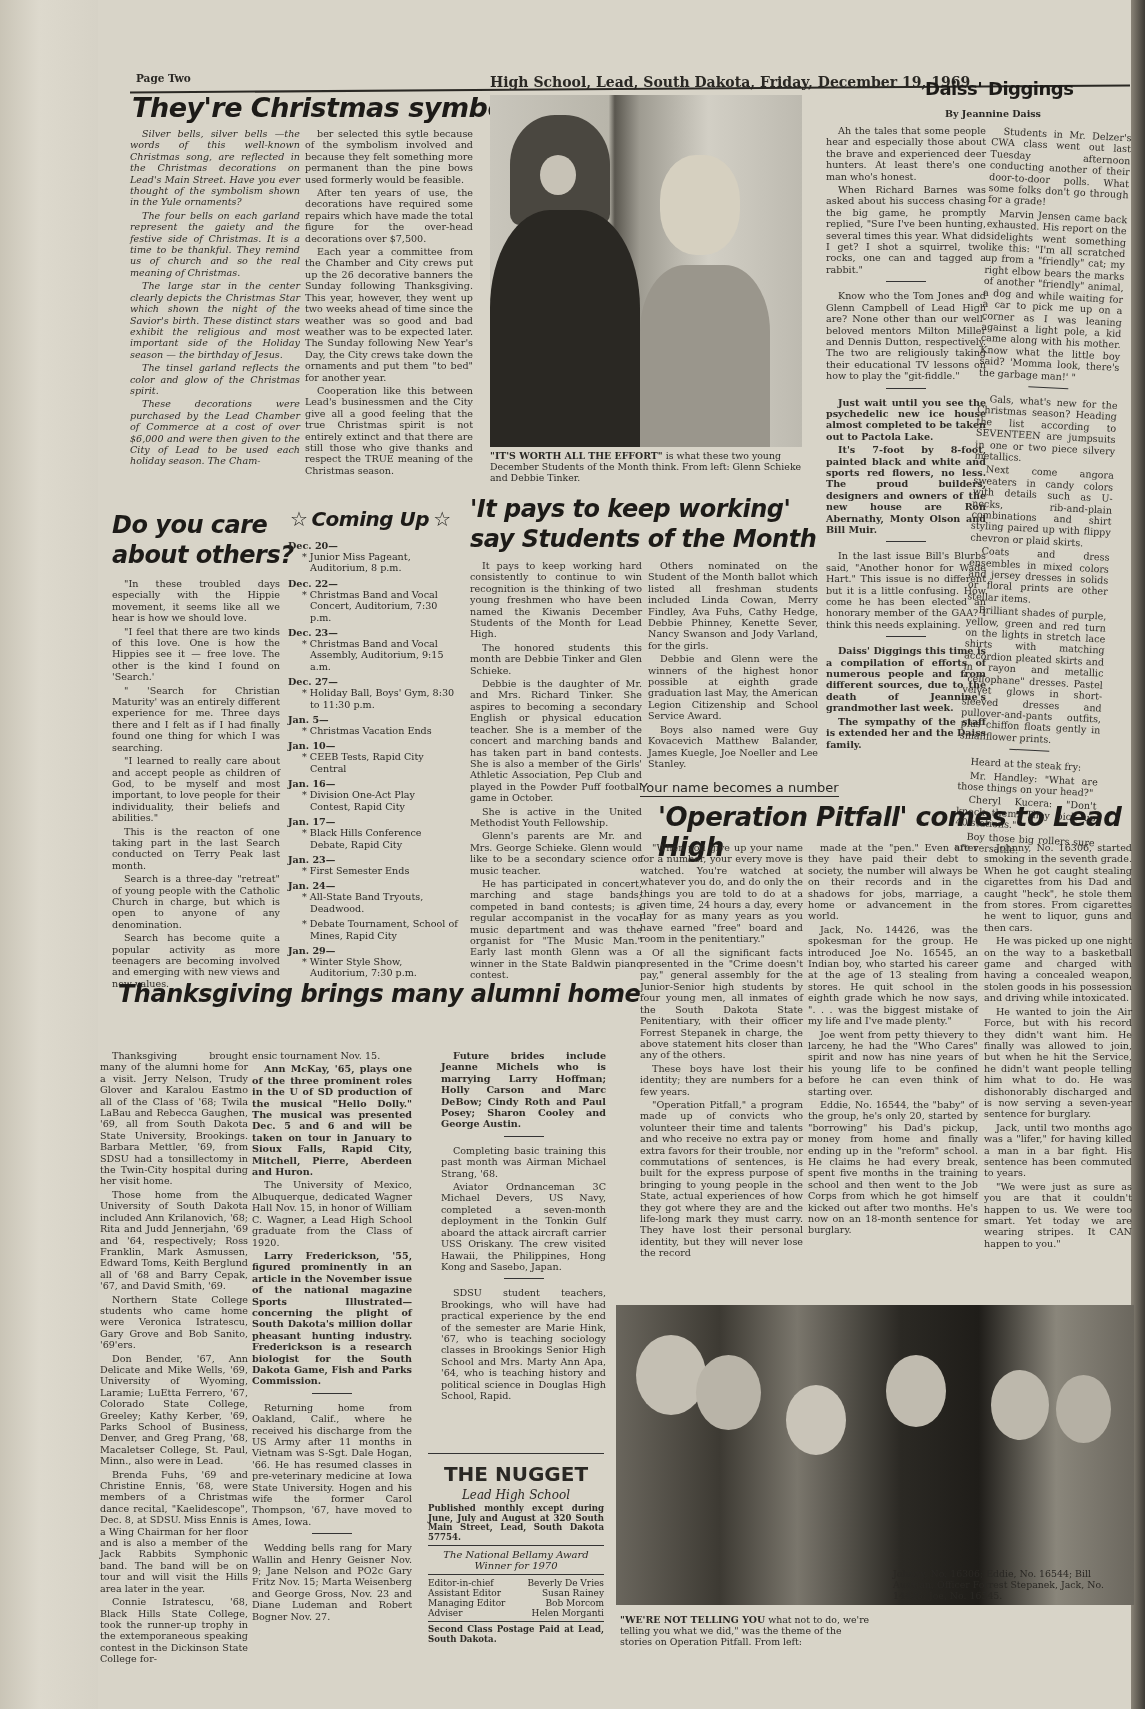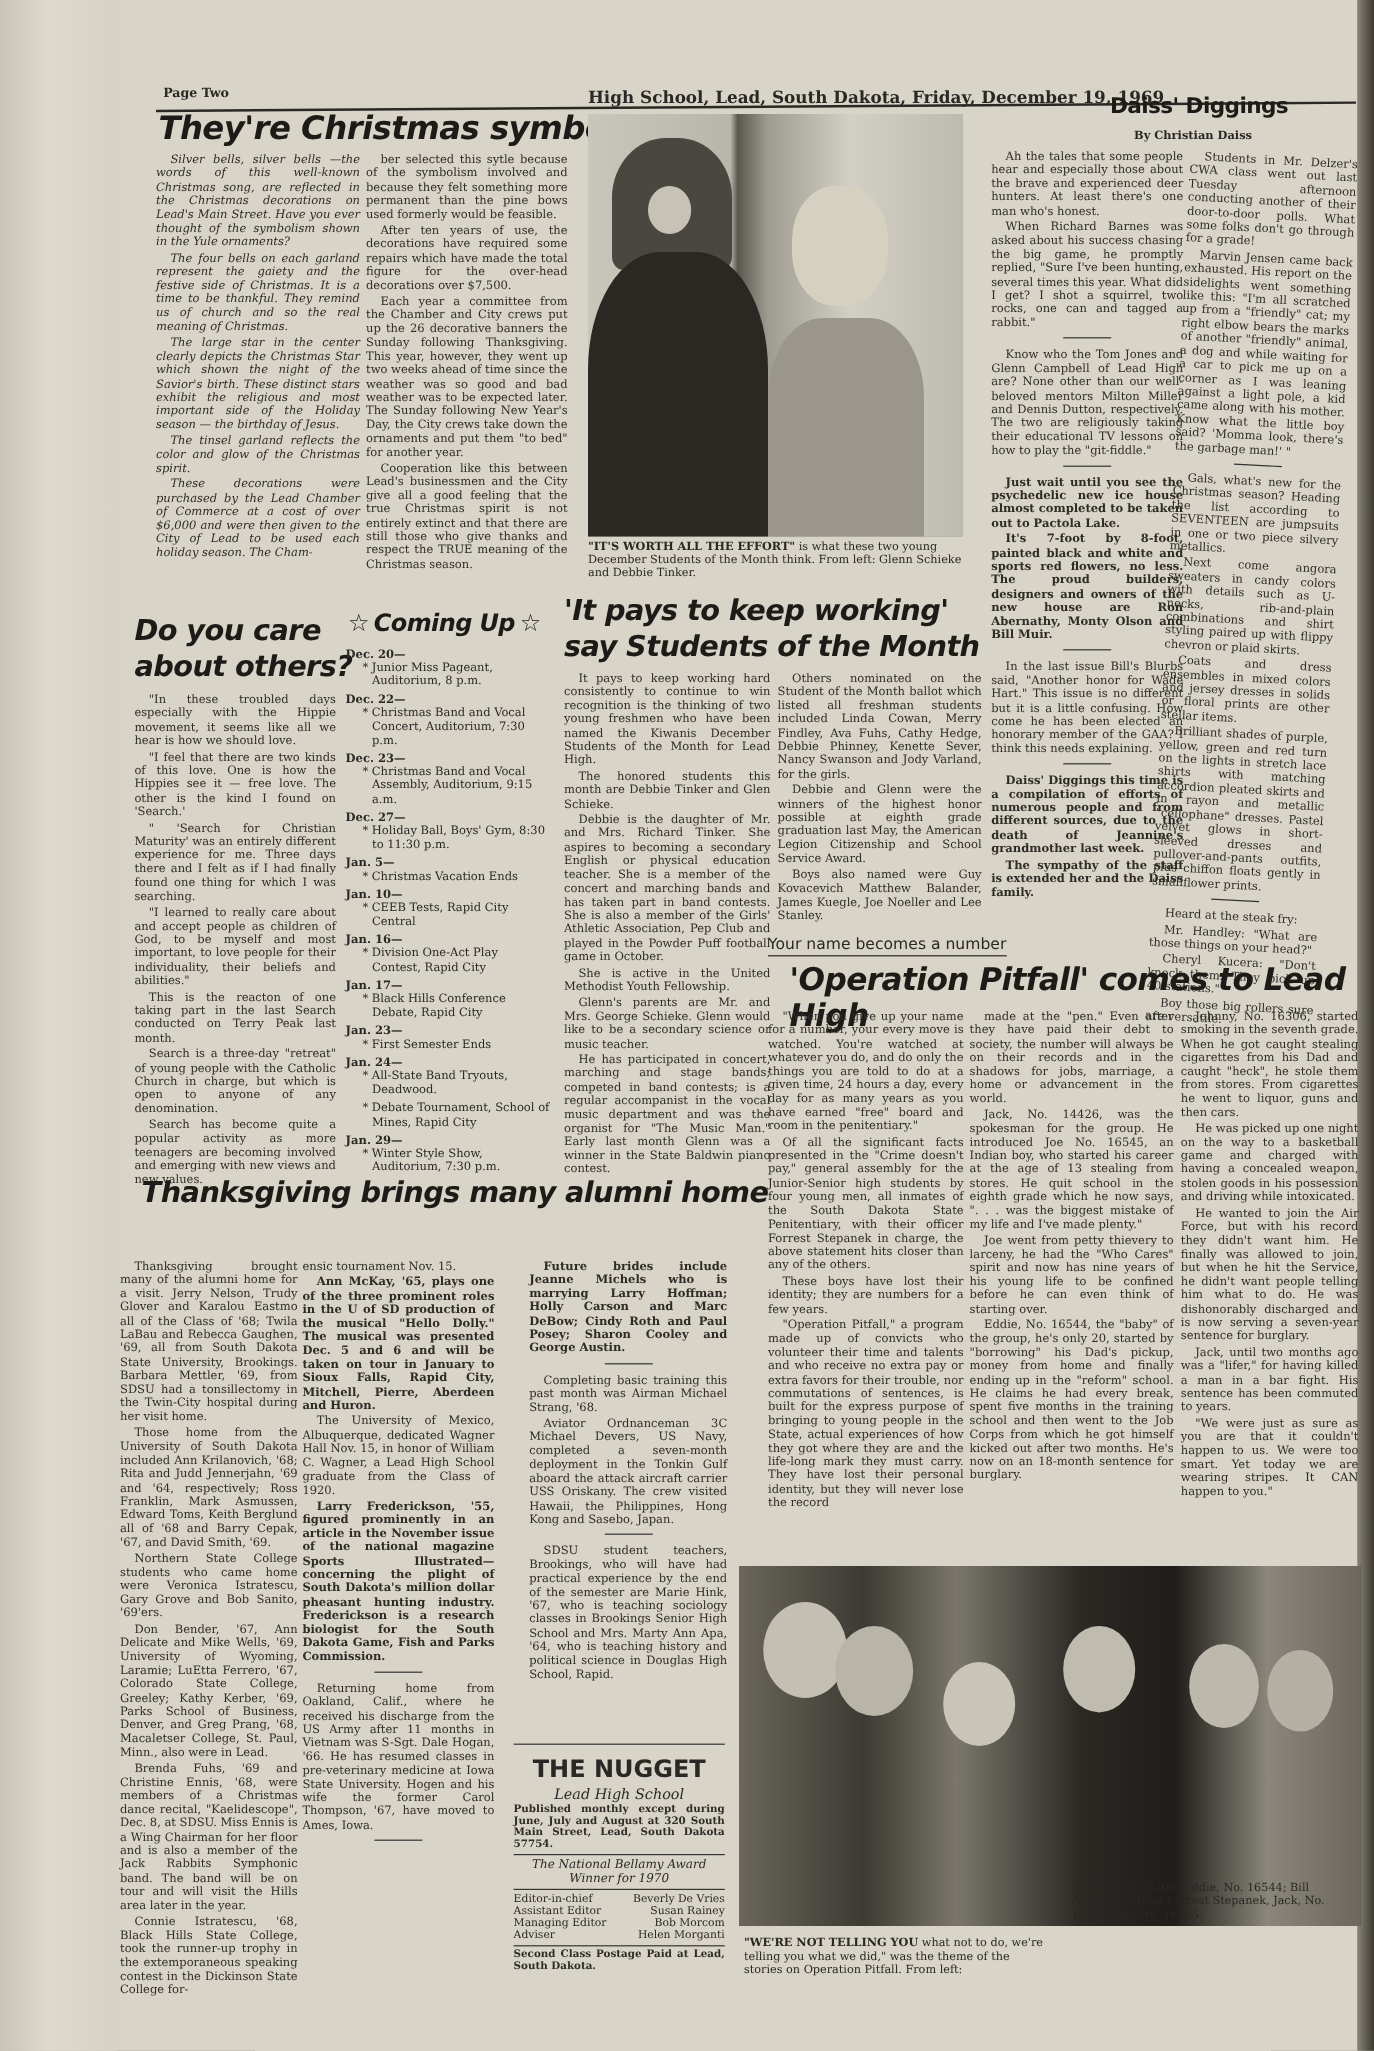--- a/index.html
+++ b/index.html
@@ -74,21 +74,21 @@
     <div style="font-style:italic;">'It pays to keep working'</div>
     <div style="font-style:italic;">say Students of the Month</div>
   </div>
   <div class="abs txt" id="sm2" style="left:648px;top:560px;width:170px;">
       <p>Others nominated on the Student of the Month ballot which listed all freshman students included Linda Cowan, Merry Findley, Ava Fuhs, Cathy Hedge, Debbie Phinney, Kenette Sever, Nancy Swanson and Jody Varland, for the girls.</p>
       <p>Debbie and Glenn were the winners of the highest honor possible at eighth grade graduation last May, the American Legion Citizenship and School Service Award.</p>
       <p>Boys also named were Guy Kovacevich Matthew Balander, James Kuegle, Joe Noeller and Lee Stanley.</p>
     </div>
 
   <div class="abs head" style="left:925px;top:78px;font-size:18px;font-style:normal;">Daiss' Diggings</div>
-  <div class="abs folio" style="left:945px;top:108px;font-size:9.5px;">By Christian Daiss</div>
+  <div class="abs folio" style="left:945px;top:108px;font-size:9.5px;">By Jeannine Daiss</div>
   <div class="abs txt" id="dd1" style="left:826px;top:125px;width:160px;">
       <p>Ah the tales that some people hear and especially those about the brave and experienced deer hunters. At least there's one man who's honest.</p>
       <p>When Richard Barnes was asked about his success chasing the big game, he promptly replied, "Sure I've been hunting, several times this year. What did I get? I shot a squirrel, two rocks, one can and tagged a rabbit."</p>
       <span class="dash"></span>
       <p>Know who the Tom Jones and Glenn Campbell of Lead High are? None other than our well-beloved mentors Milton Miller and Dennis Dutton, respectively. The two are religiously taking their educational TV lessons on how to play the "git-fiddle."</p>
       <span class="dash"></span>
       <p class="bold">Just wait until you see the psychedelic new ice house almost completed to be taken out to Pactola Lake.</p>
       <p class="bold">It's 7-foot by 8-foot, painted black and white and sports red flowers, no less. The proud builders, designers and owners of the new house are Ron Abernathy, Monty Olson and Bill Muir.</p>
       <span class="dash"></span>
       <p>In the last issue Bill's Blurbs said, "Another honor for Wade Hart." This issue is no different but it is a little confusing. How come he has been elected an honorary member of the GAA? I think this needs explaining.</p>
@@ -202,20 +202,21 @@
       <p>Connie Istratescu, '68, Black Hills State College, took the runner-up trophy in the extemporaneous speaking contest in the Dickinson State College for-</p>
     </div>
   <div class="abs txt" style="left:252px;top:1050px;width:160px;">
     <p style="text-indent:0">ensic tournament Nov. 15.</p>
     <p class="bold">Ann McKay, '65, plays one of the three prominent roles in the U of SD production of the musical "Hello Dolly." The musical was presented Dec. 5 and 6 and will be taken on tour in January to Sioux Falls, Rapid City, Mitchell, Pierre, Aberdeen and Huron.</p>
     <p>The University of Mexico, Albuquerque, dedicated Wagner Hall Nov. 15, in honor of William C. Wagner, a Lead High School graduate from the Class of 1920.</p>
     <p class="bold">Larry Frederickson, '55, figured prominently in an article in the November issue of the national magazine Sports Illustrated—concerning the plight of South Dakota's million dollar pheasant hunting industry. Frederickson is a research biologist for the South Dakota Game, Fish and Parks Commission.</p>
     <span class="dash"></span>
     <p>Returning home from Oakland, Calif., where he received his discharge from the US Army after 11 months in Vietnam was S-Sgt. Dale Hogan, '66. He has resumed classes in pre-veterinary medicine at Iowa State University. Hogen and his wife the former Carol Thompson, '67, have moved to Ames, Iowa.</p>
     <span class="dash"></span>
+    <p>Wedding bells rang for Mary Wallin and Henry Geisner Nov. 9; Jane Nelson and PO2c Gary Fritz Nov. 15; Marta Weisenberg and George Gross, Nov. 23 and Diane Ludeman and Robert Bogner Nov. 27.</p>
   </div>
   <div class="abs txt" style="left:441px;top:1050px;width:165px;">
     <p class="bold">Future brides include Jeanne Michels who is marrying Larry Hoffman; Holly Carson and Marc DeBow; Cindy Roth and Paul Posey; Sharon Cooley and George Austin.</p>
     <span class="dash"></span>
     <p>Completing basic training this past month was Airman Michael Strang, '68.</p>
     <p>Aviator Ordnanceman 3C Michael Devers, US Navy, completed a seven-month deployment in the Tonkin Gulf aboard the attack aircraft carrier USS Oriskany. The crew visited Hawaii, the Philippines, Hong Kong and Sasebo, Japan.</p>
     <span class="dash"></span>
     <p>SDSU student teachers, Brookings, who will have had practical experience by the end of the semester are Marie Hink, '67, who is teaching sociology classes in Brookings Senior High School and Mrs. Marty Ann Apa, '64, who is teaching history and political science in Douglas High School, Rapid.</p>
   </div>
 

